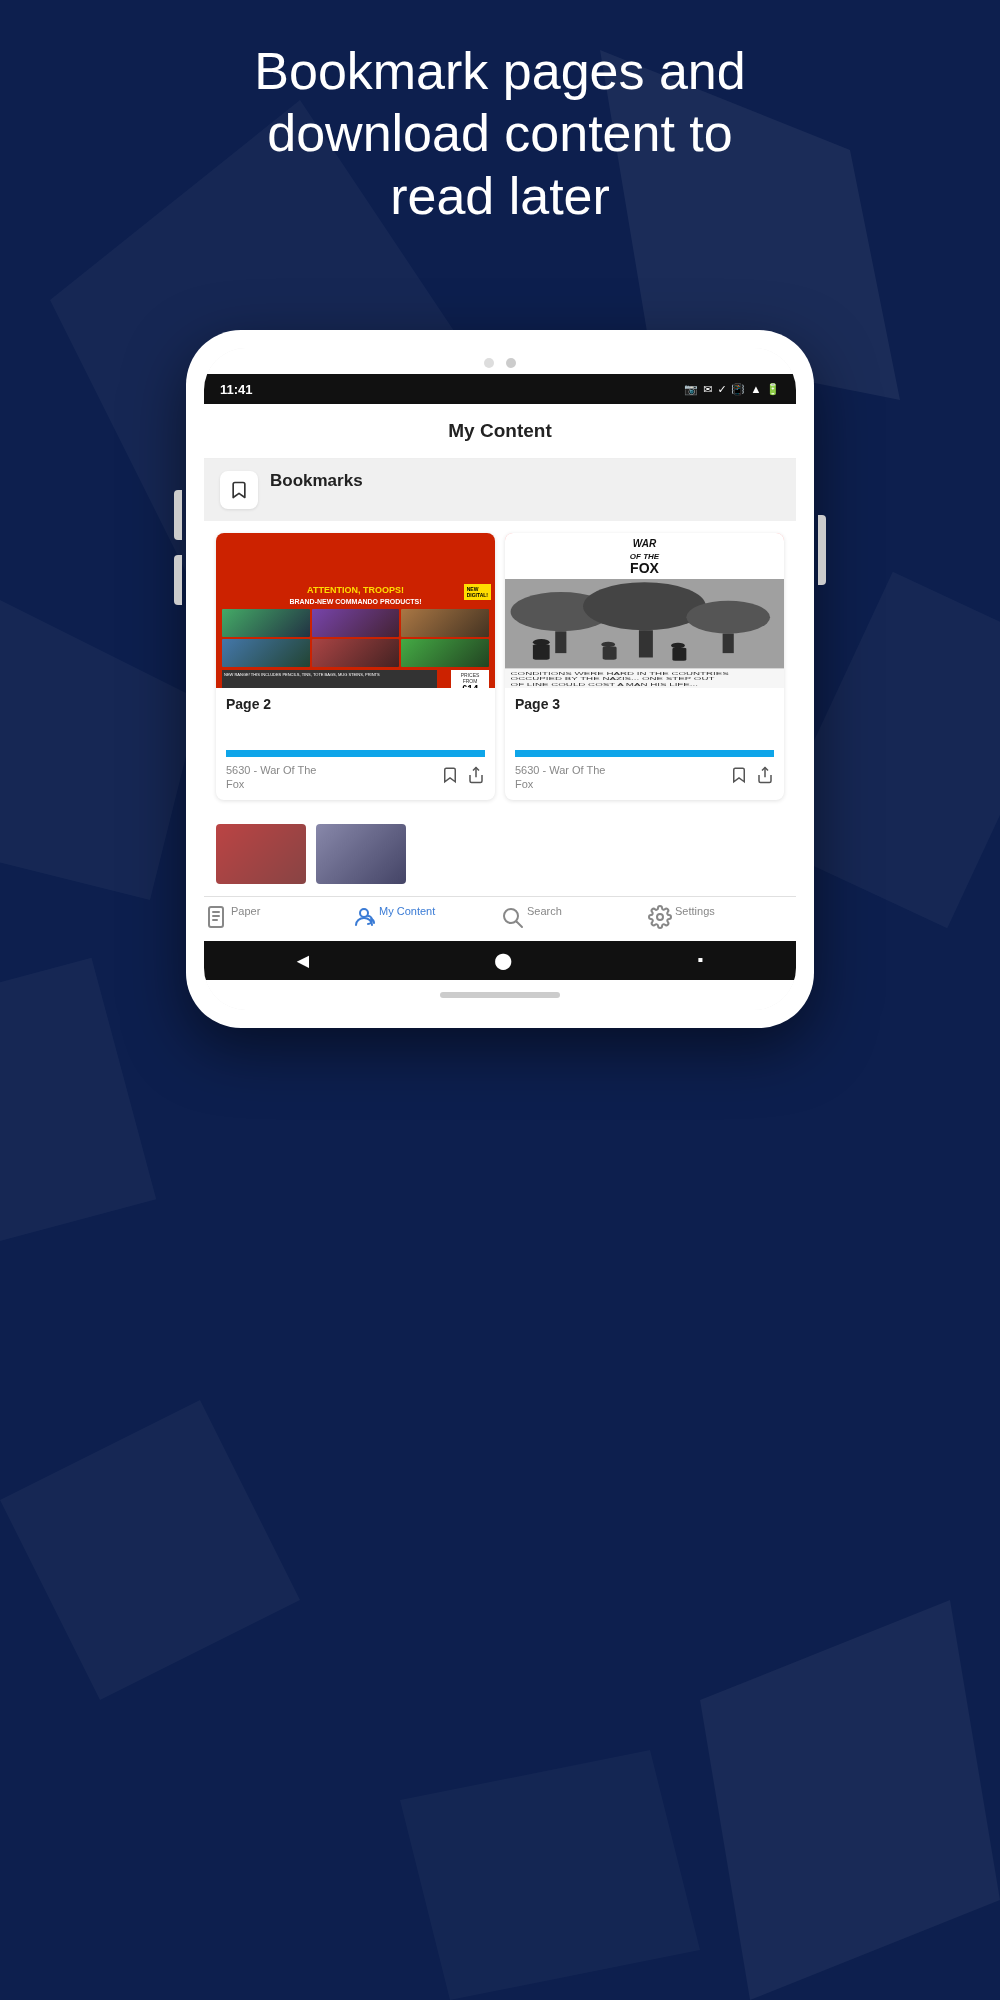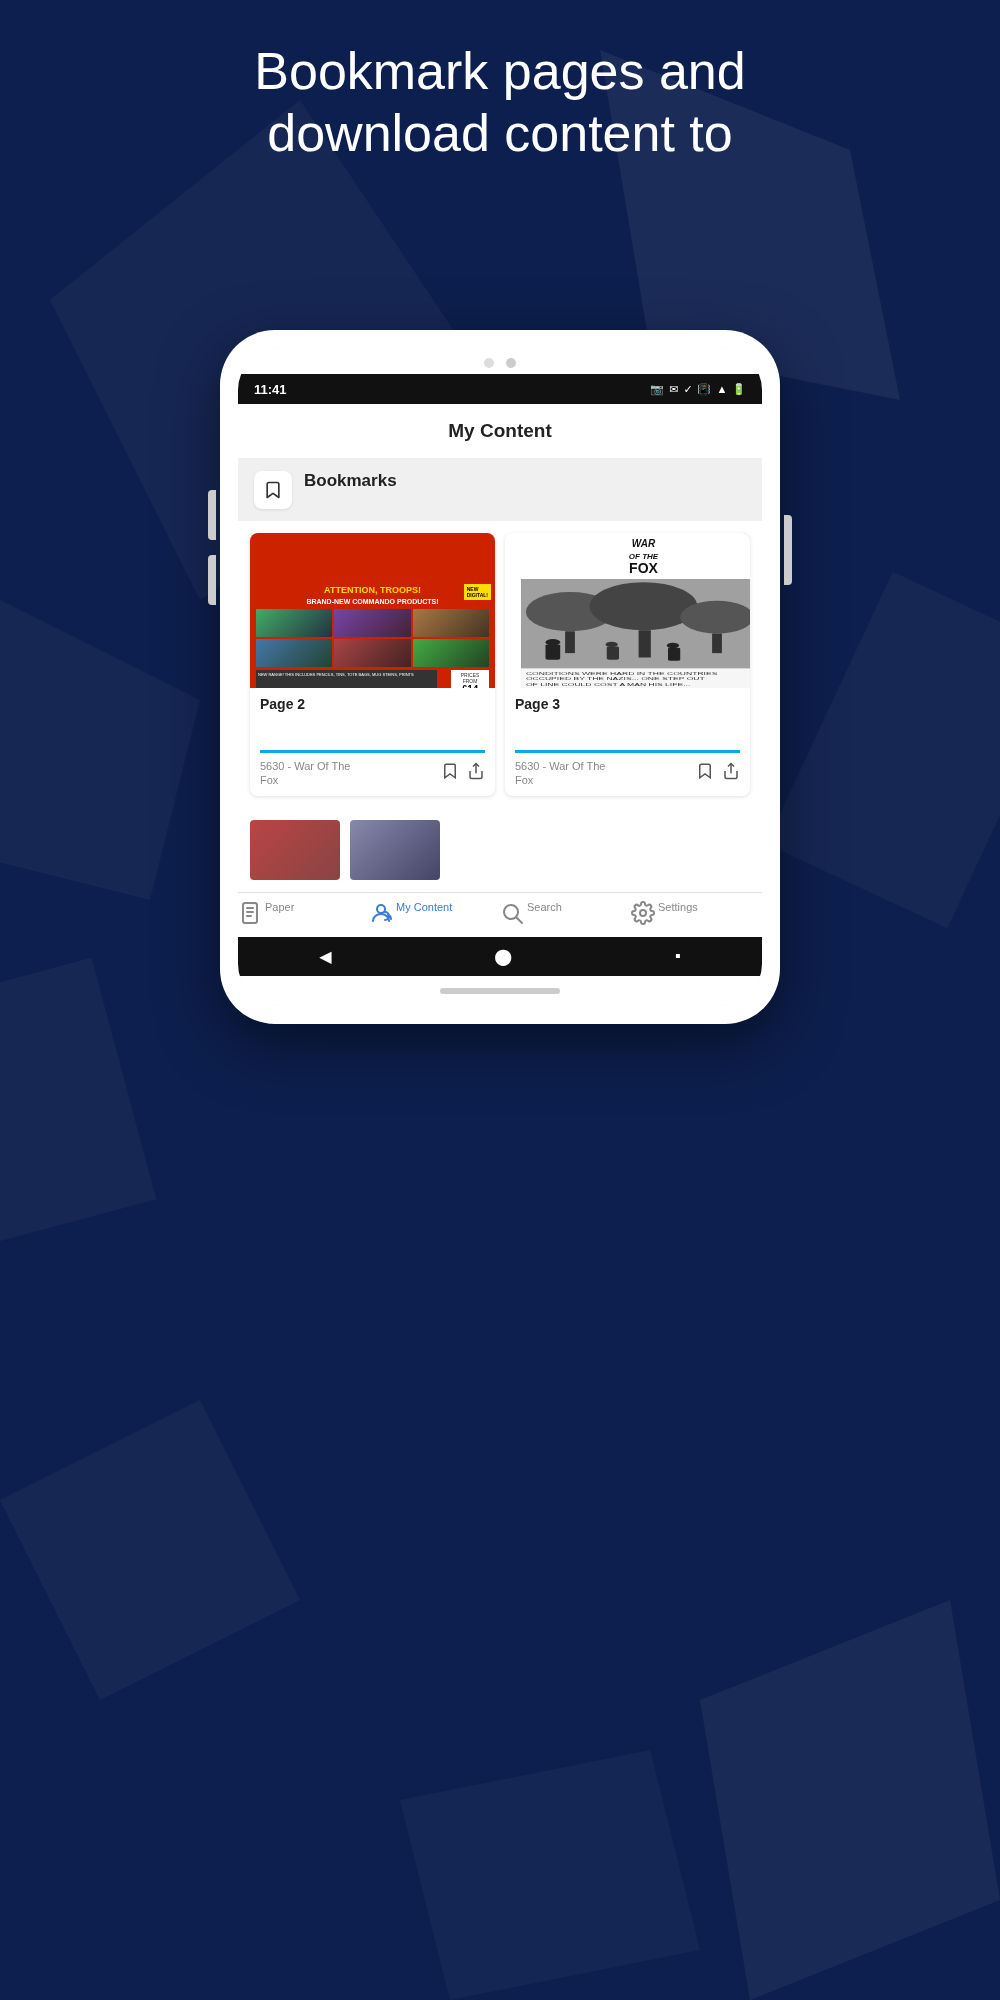--- a/index.html
+++ b/index.html
@@ -38,21 +38,21 @@
     .header-text span {
       font-weight: 400;
     }
 
     
     .phone-wrapper {
       position: absolute;
       top: 330px;
       left: 50%;
       transform: translateX(-50%);
-      width: 560px;
+      width: 628px;
       z-index: 10;
     }
 
     .phone-outer {
       background: white;
       border-radius: 55px;
       padding: 18px;
       box-shadow: 0 20px 60px rgba(0,0,0,0.5);
       position: relative;
     }
@@ -279,21 +279,20 @@
       font-weight: 700;
       color: #000;
       padding: 2px;
       text-align: center;
       margin-top: 2px;
     }
 
     
     .comic-2 {
       background: #fca5a5;
-      margin-left: 16px;
     }
     .war-fox-title {
       background: white;
       text-align: center;
       padding: 4px 2px;
     }
 
     .card-info {
       padding: 8px 10px;
     }
@@ -304,21 +303,21 @@
       margin-bottom: 4px;
     }
     .card-spacer {
       height: 30px;
     }
     .card-footer {
       display: flex;
       align-items: center;
       justify-content: space-between;
       padding-top: 6px;
-      border-top: 3px solid #0ea5e9;
+      border-top: 7px solid #0ea5e9;
       margin-top: 4px;
     }
     .card-subtitle {
       font-size: 11px;
       color: #888;
       line-height: 1.3;
     }
     .card-actions {
       display: flex;
       gap: 8px;
@@ -449,20 +448,21 @@
     <polygon points="0,1500 200,1400 300,1600 100,1700" fill="rgba(255,255,255,0.04)"></polygon>
     <polygon points="400,1800 650,1750 700,1950 450,2000" fill="rgba(255,255,255,0.03)"></polygon>
     <rect x="820" y="600" width="200" height="300" transform="rotate(25,920,750)" fill="rgba(255,255,255,0.04)"></rect>
     <rect x="-50" y="1000" width="180" height="250" transform="rotate(-15,-50,1125)" fill="rgba(255,255,255,0.04)"></rect>
   </svg>
 </div>
 
 <div class="header-text">
   <strong>Bookmark pages</strong><span> and</span><br>
   <strong>download content</strong><span> to</span><br>
+  <span>read later</span>
 </div>
 
 <div class="phone-wrapper">
   <div class="phone-outer">
 
     <div class="side-btn-left"></div>
     <div class="side-btn-left2"></div>
     <div class="side-btn-right"></div>
 
     <div class="phone-inner">

